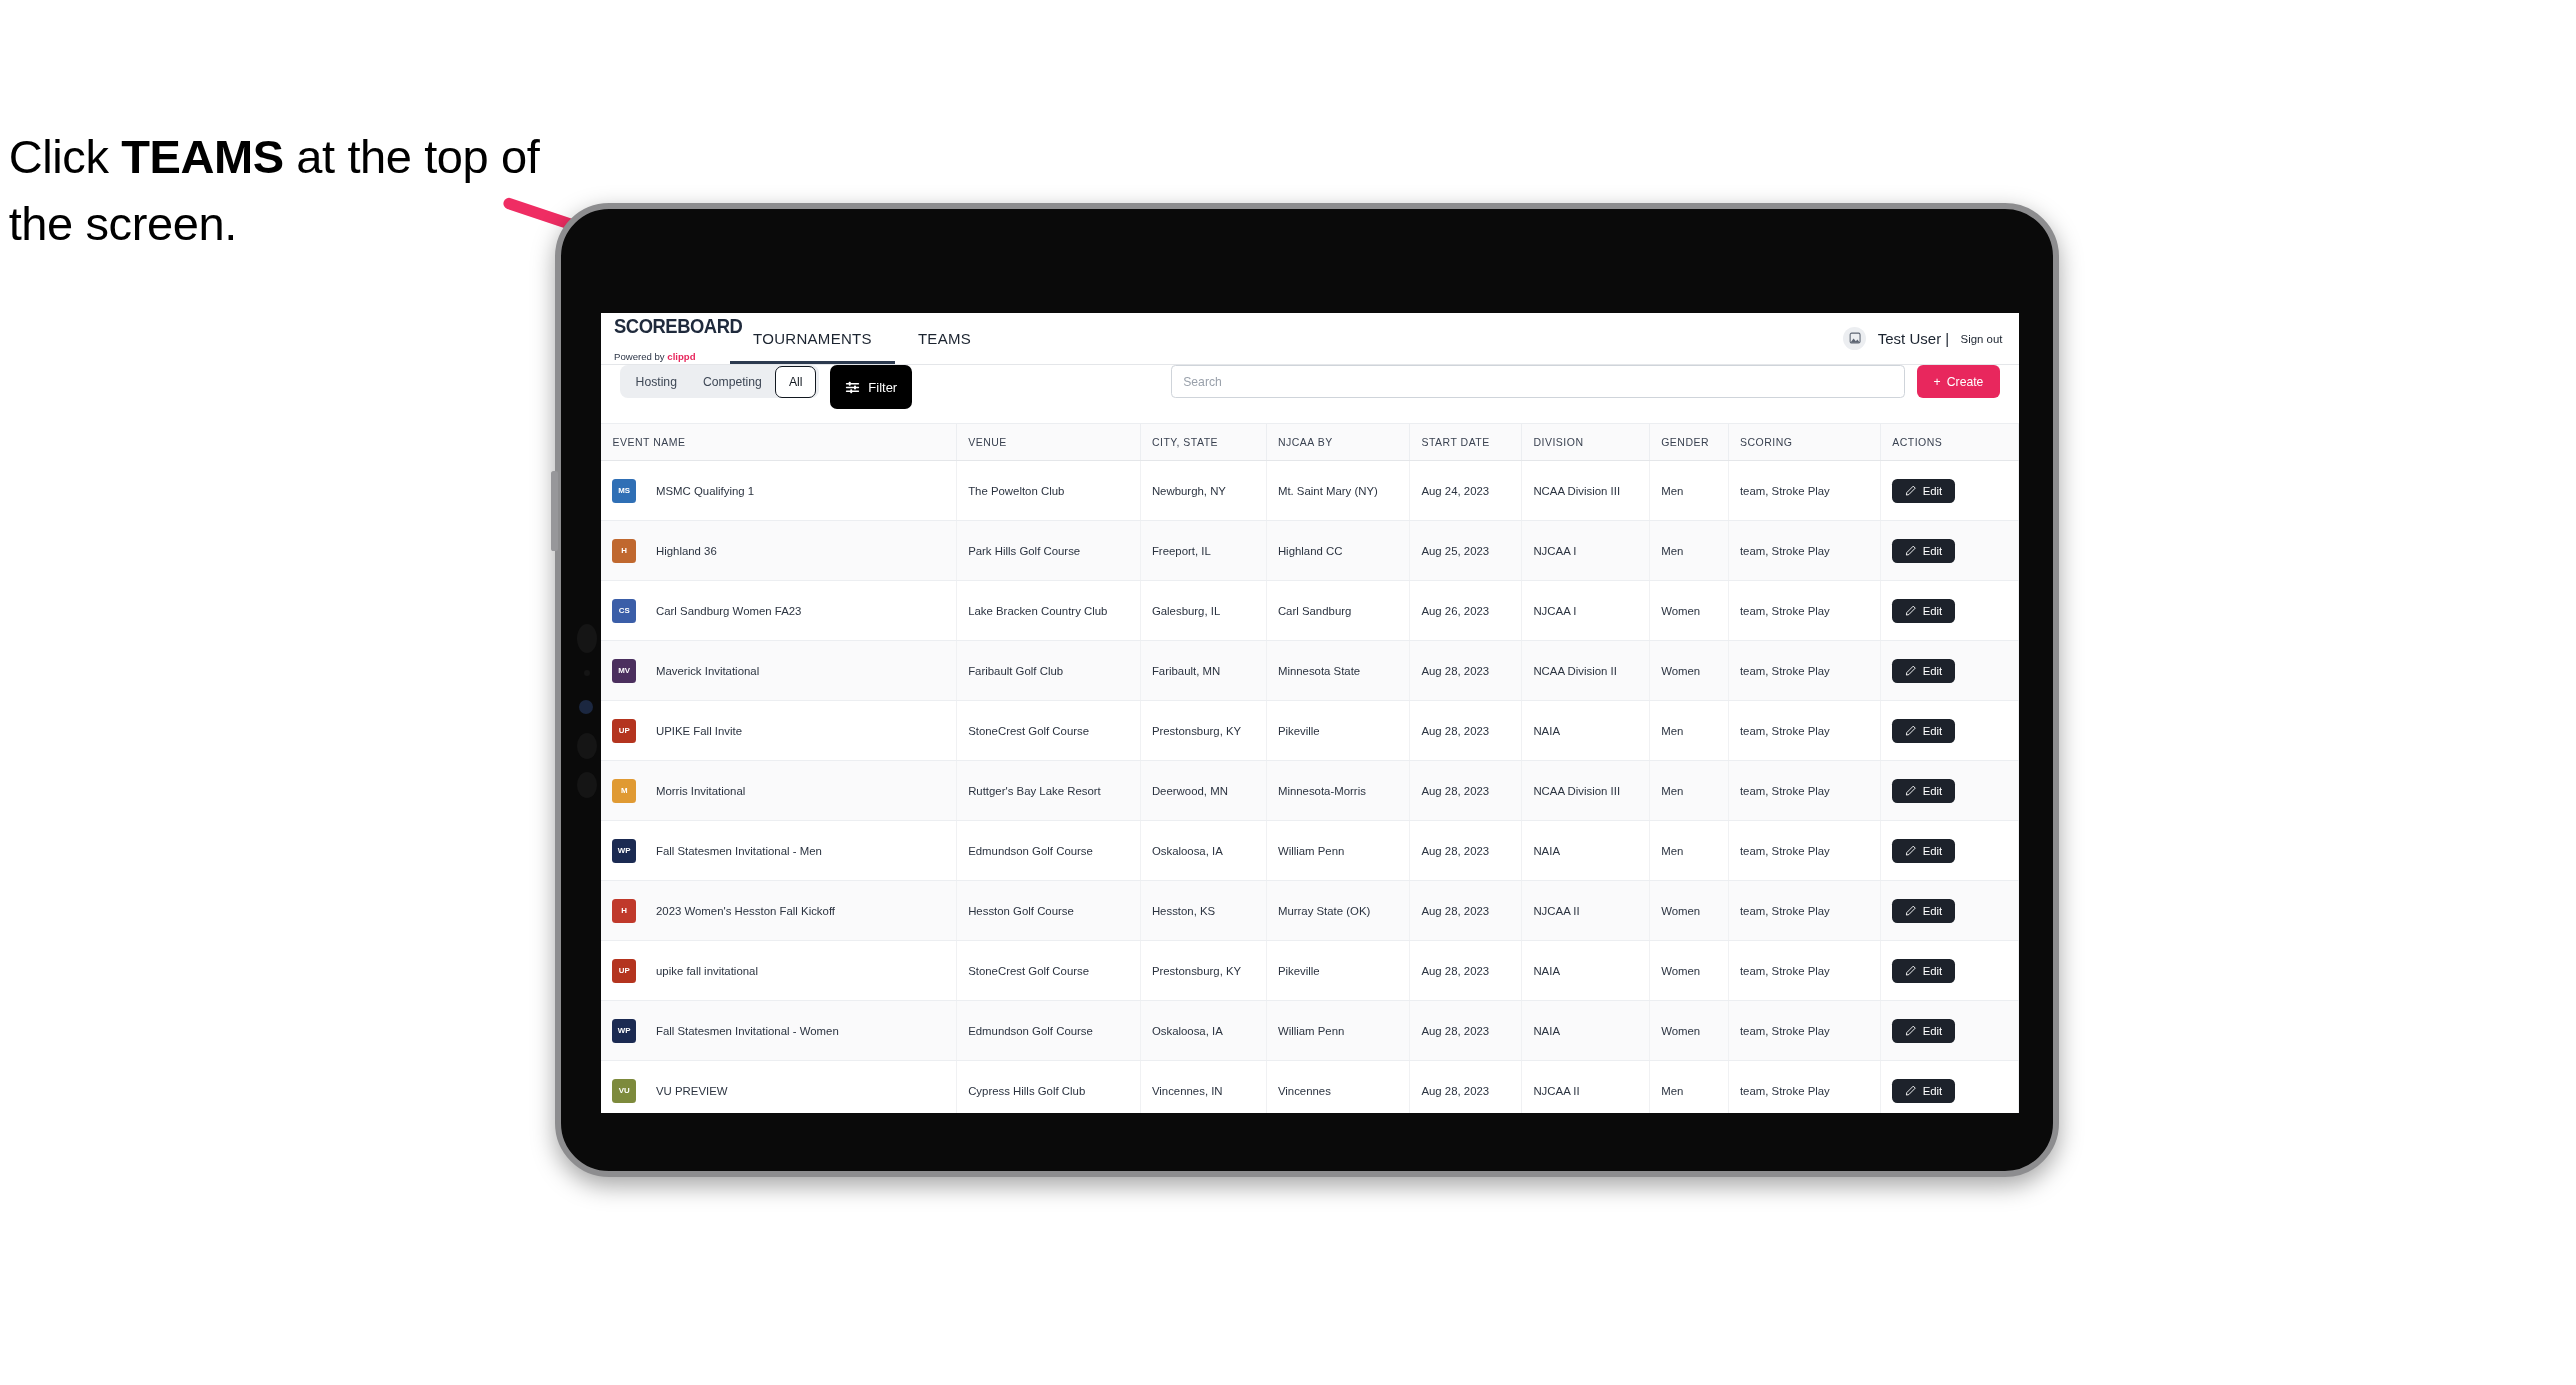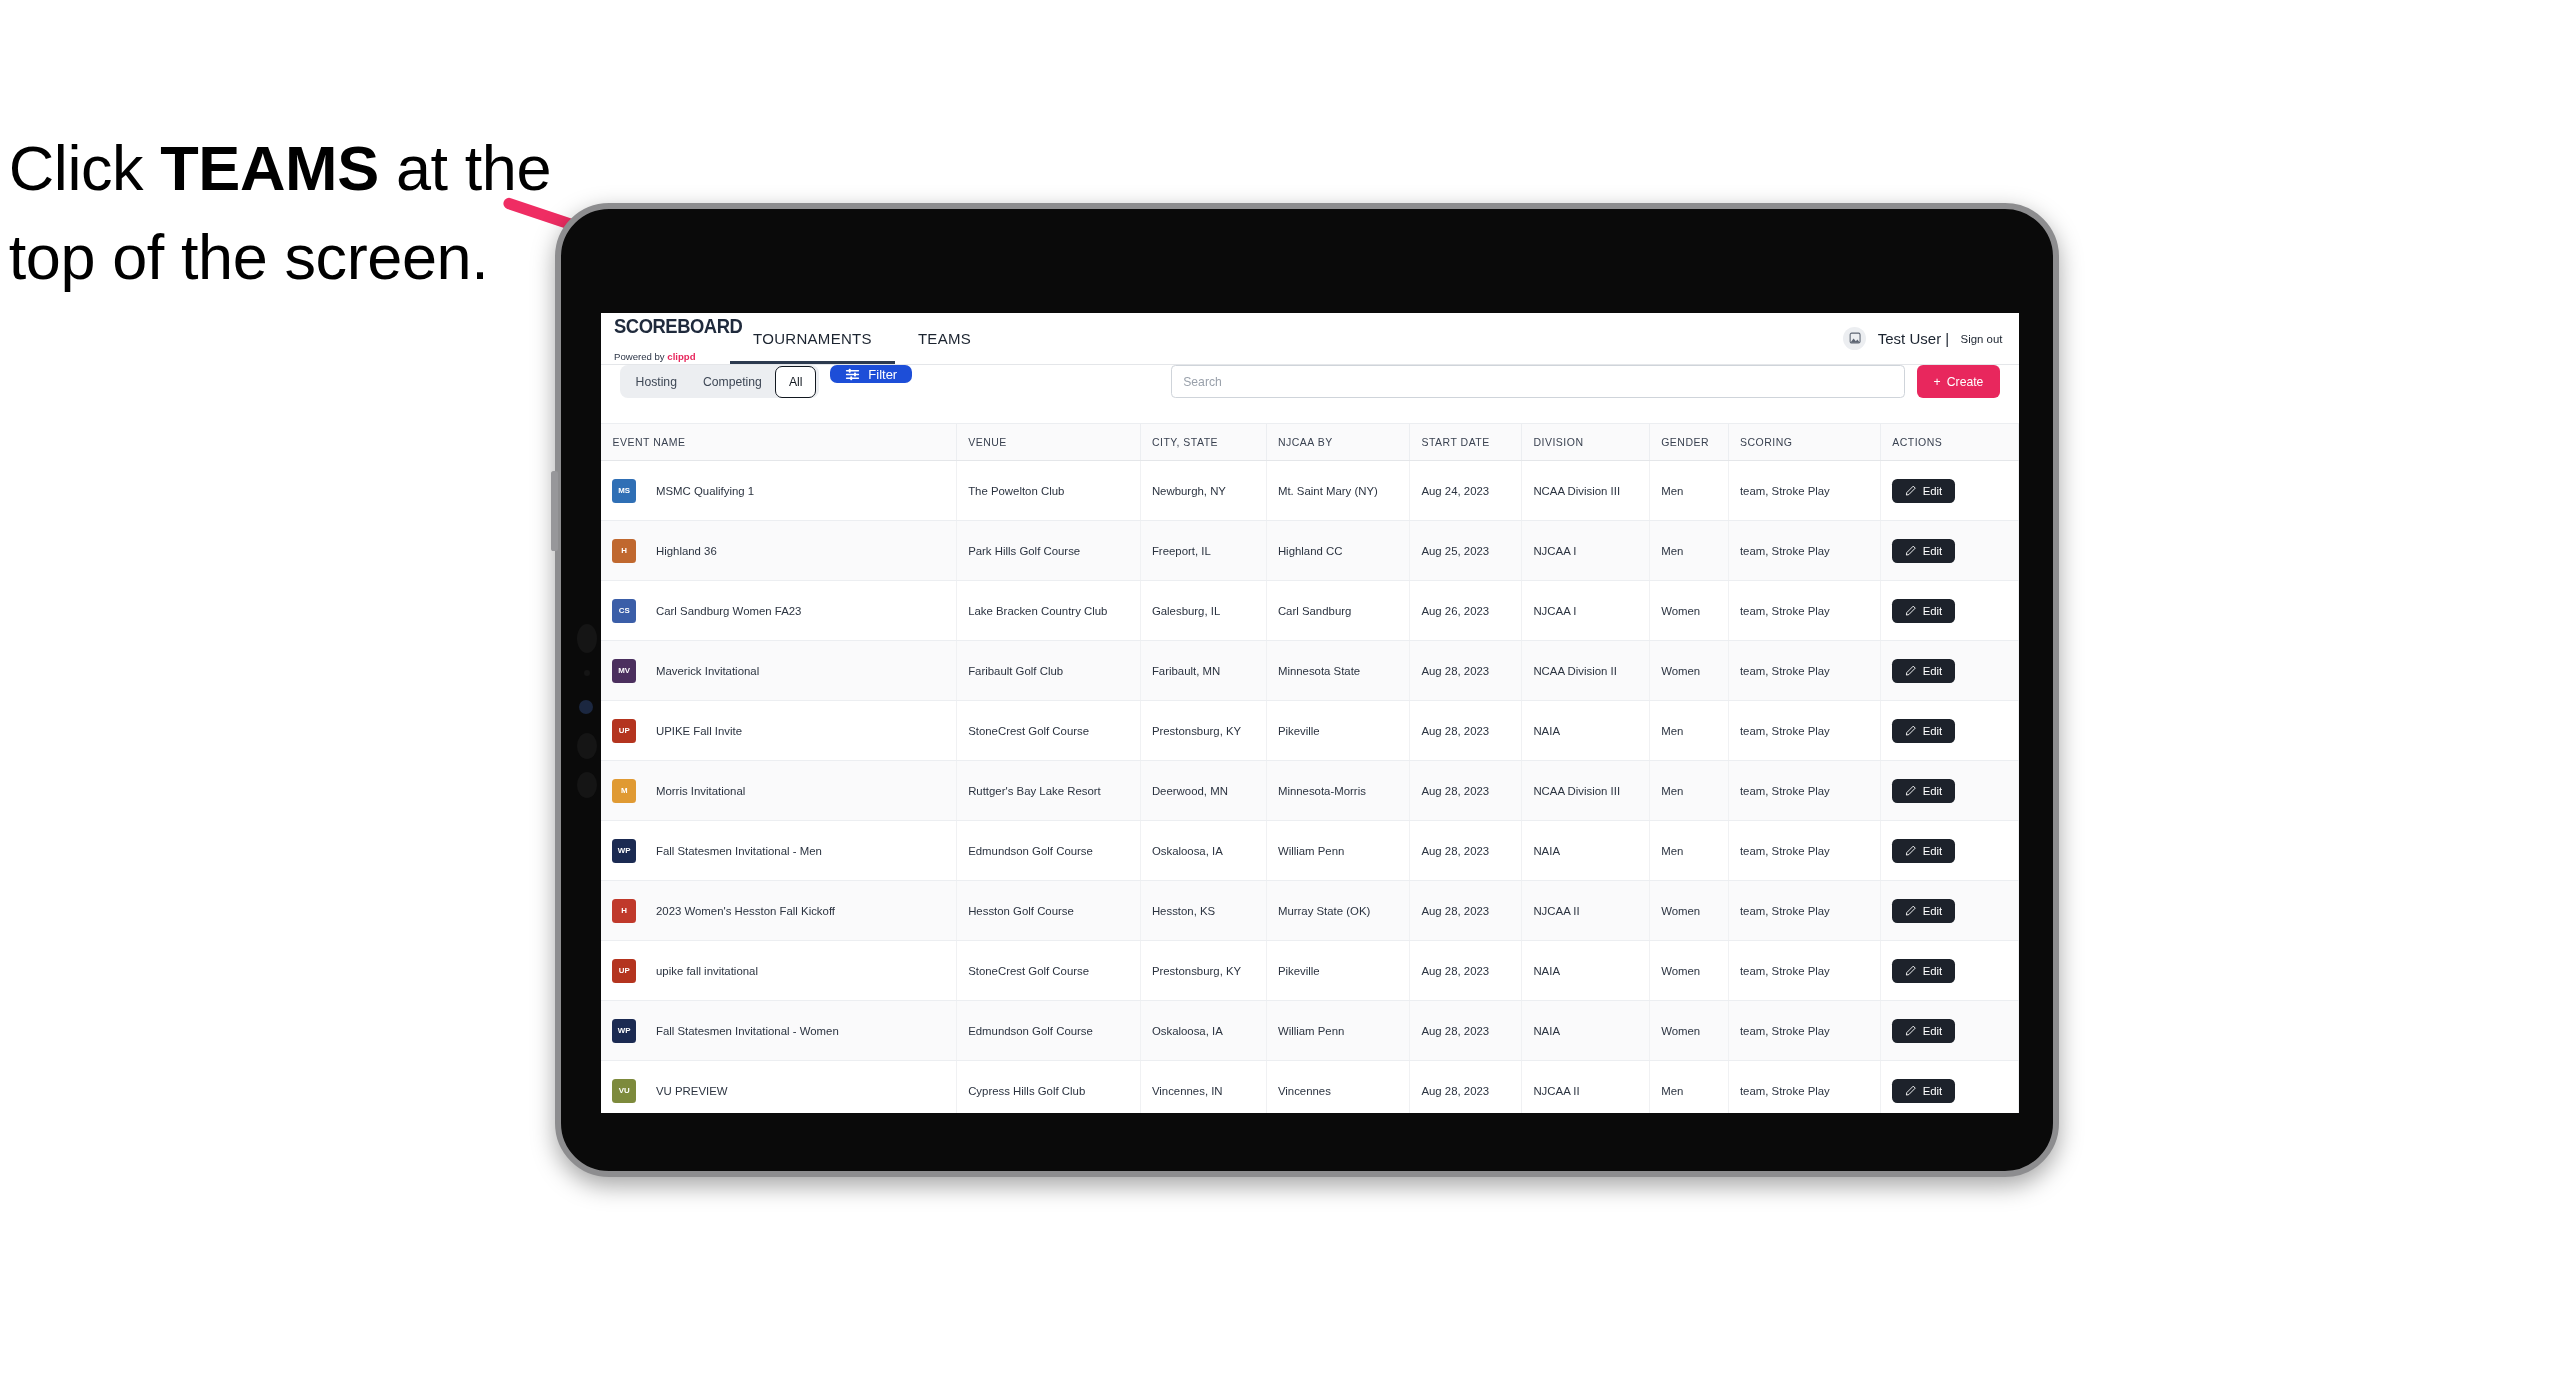--- a/index.html
+++ b/index.html
@@ -6,21 +6,21 @@
   body{
     width:2576px;height:1386px;
     background:#ffffff;
     font-family:"Liberation Sans", sans-serif;
     overflow:hidden;position:relative;
   }
 
   
   #instruction{
     position:absolute;left:8.7px;top:124px;width:576px;
-    font-size:63px;line-height:1.42;color:#000;
+    font-size:47px;line-height:1.42;color:#000;
     letter-spacing:-0.4px;
   }
   #instruction .strong{font-weight:bold;}
 
   
   #arrow-annotation{
     position:absolute;left:0;top:0;width:2576px;height:1386px;
     pointer-events:none;
   }
 
@@ -95,22 +95,22 @@
   }
   .seg{
     font-size:12.2px;color:#3f4856;padding:0 13px;height:28px;
     display:flex;align-items:center;cursor:pointer;border-radius:6.1px;
   }
   .seg.active{
     background:#fff;border:1.3px solid #121820;color:#121820;
     height:30px;border-radius:7px;
   }
   #filter-btn{
-    display:flex;align-items:center;gap:7.9px;background:#1d4ed8;color:#fff;
-    height:18px;padding:0 15px;border-radius:7px;font-size:13px;cursor:pointer;
+    display:flex;align-items:center;gap:7.9px;background:#000000;color:#fff;
+    height:44px;padding:0 15px;border-radius:7px;font-size:13px;cursor:pointer;
   }
   #search-wrap{margin-left:auto;display:flex;align-items:center;gap:12.2px;}
   #search-input{
     width:734px;height:33px;border:0.9px solid #cfd4da;border-radius:4.4px;
     font-size:12.2px;color:#2b3340;padding:0 11.4px;box-sizing:border-box;
     font-family:"Liberation Sans", sans-serif;background:#fff;
   }
   #search-input::placeholder{color:#9aa1ab;}
   #create-btn{
     display:flex;align-items:center;gap:6.1px;background:#e8275d;color:#fff;

